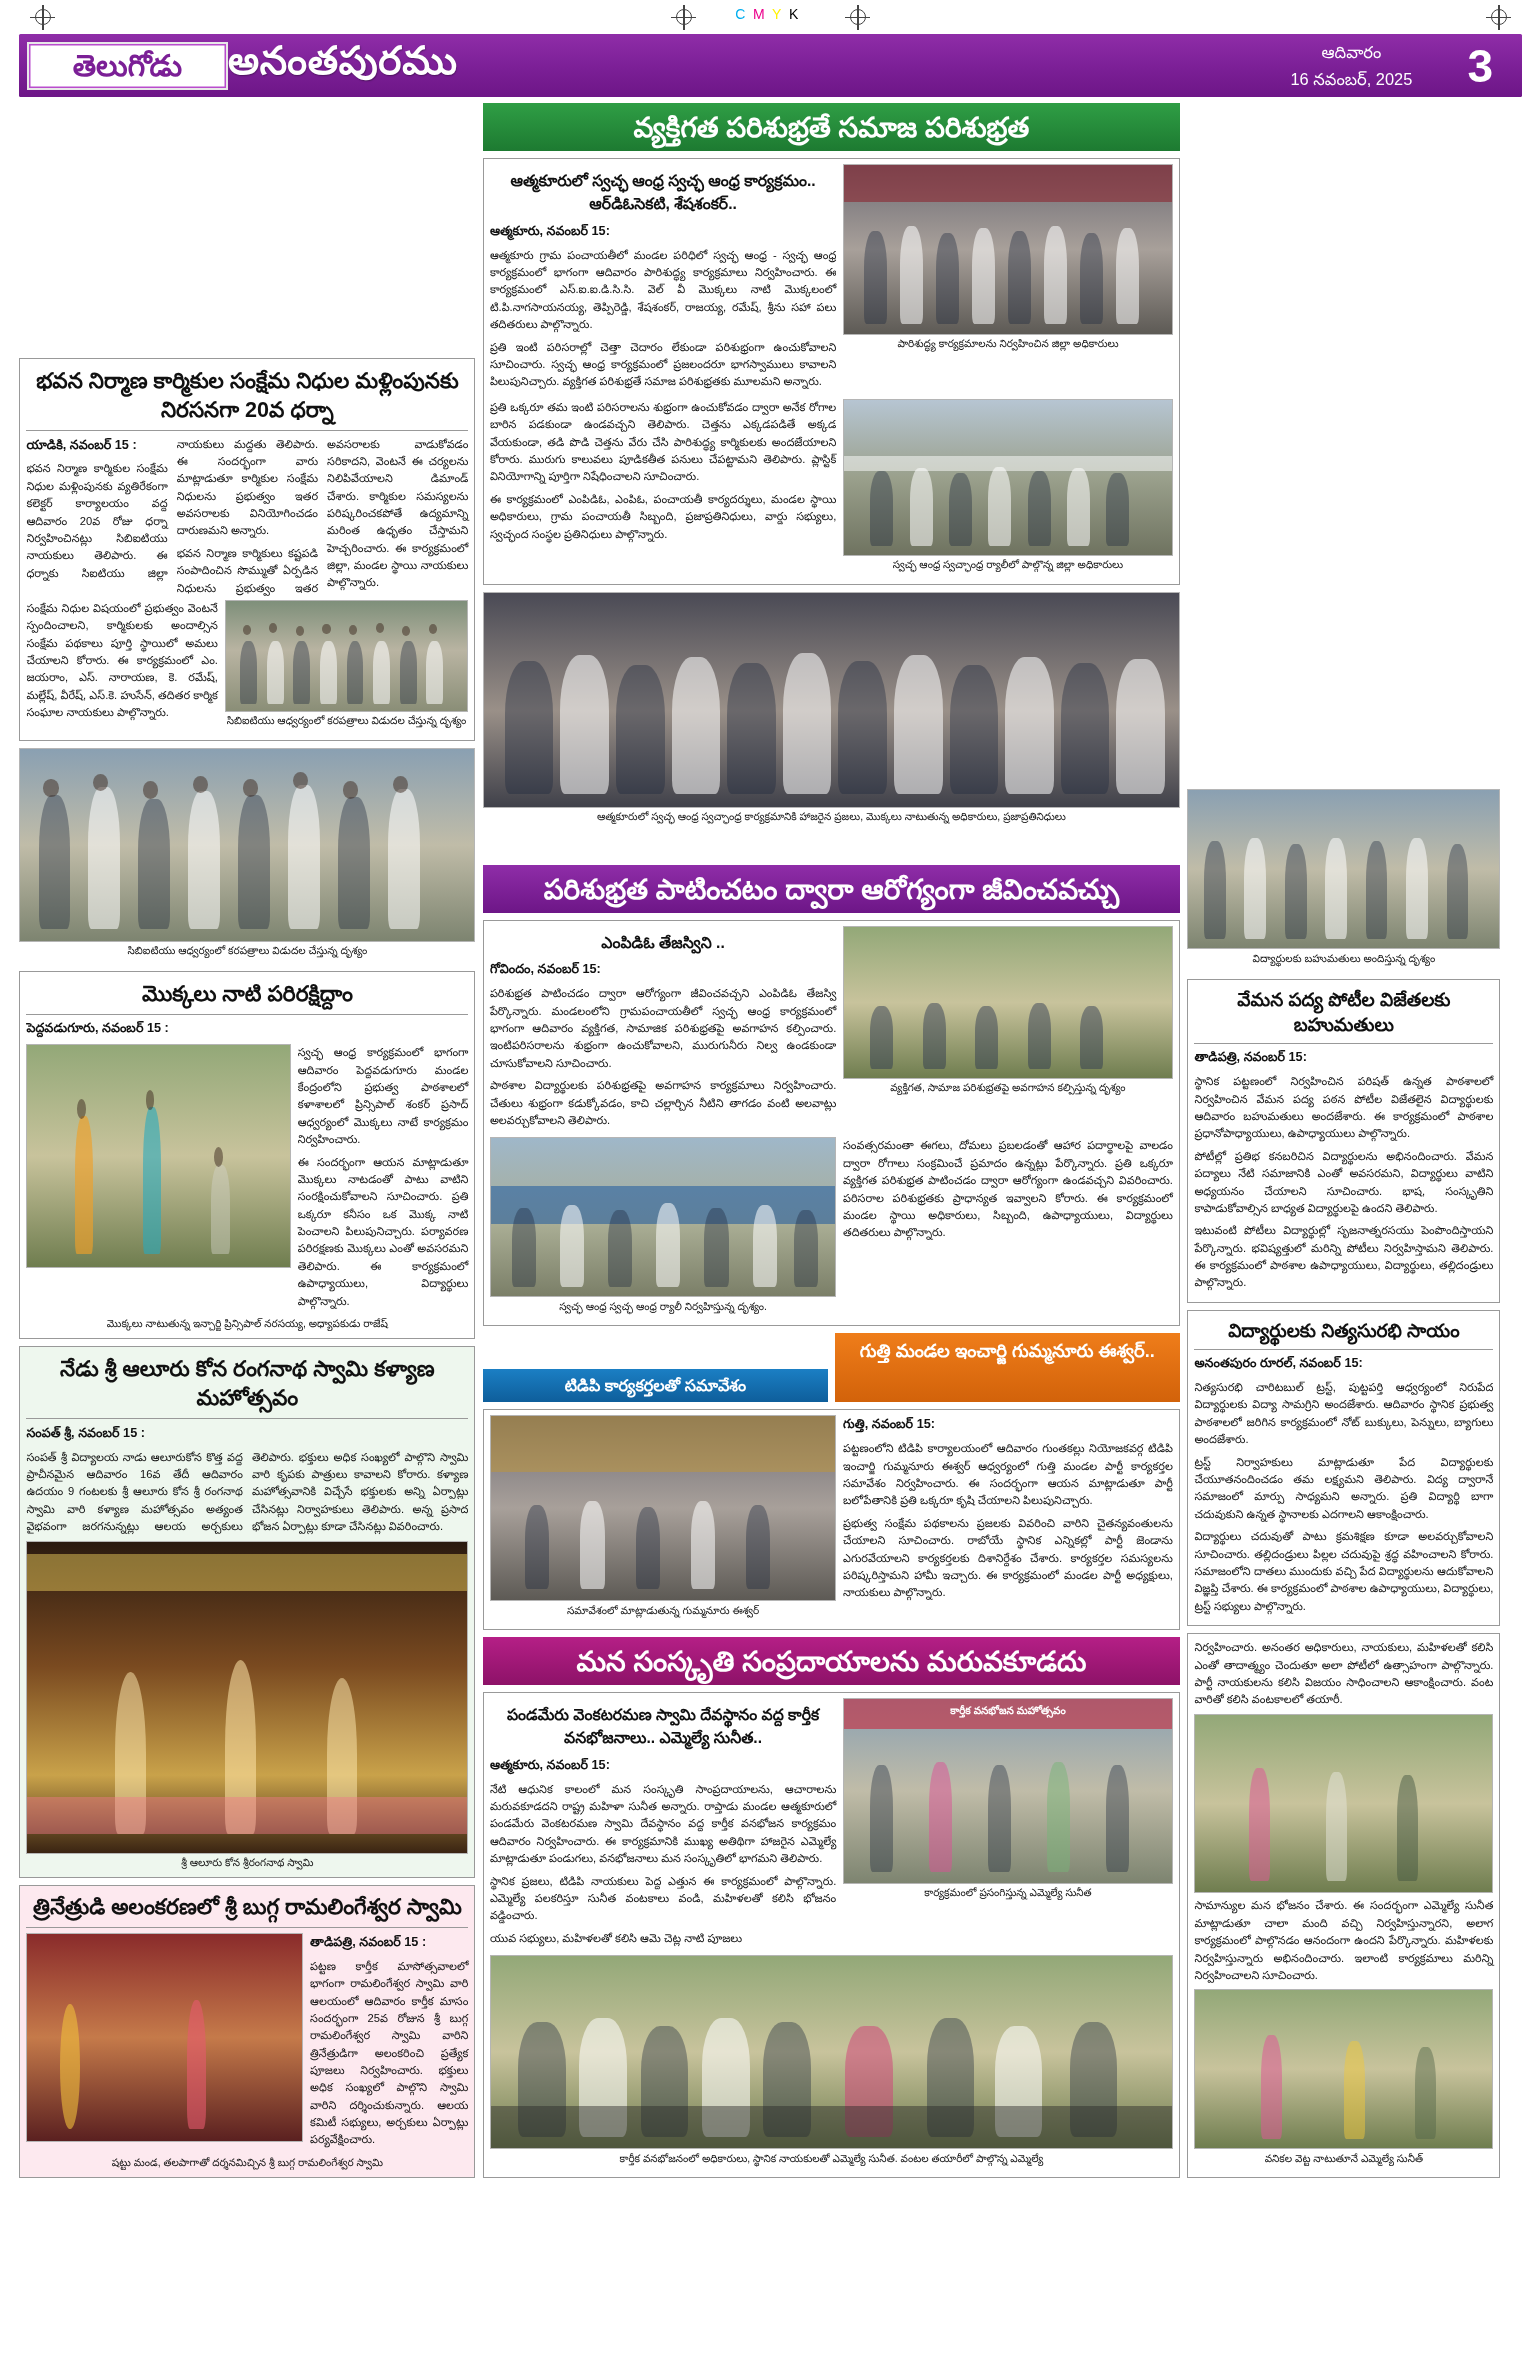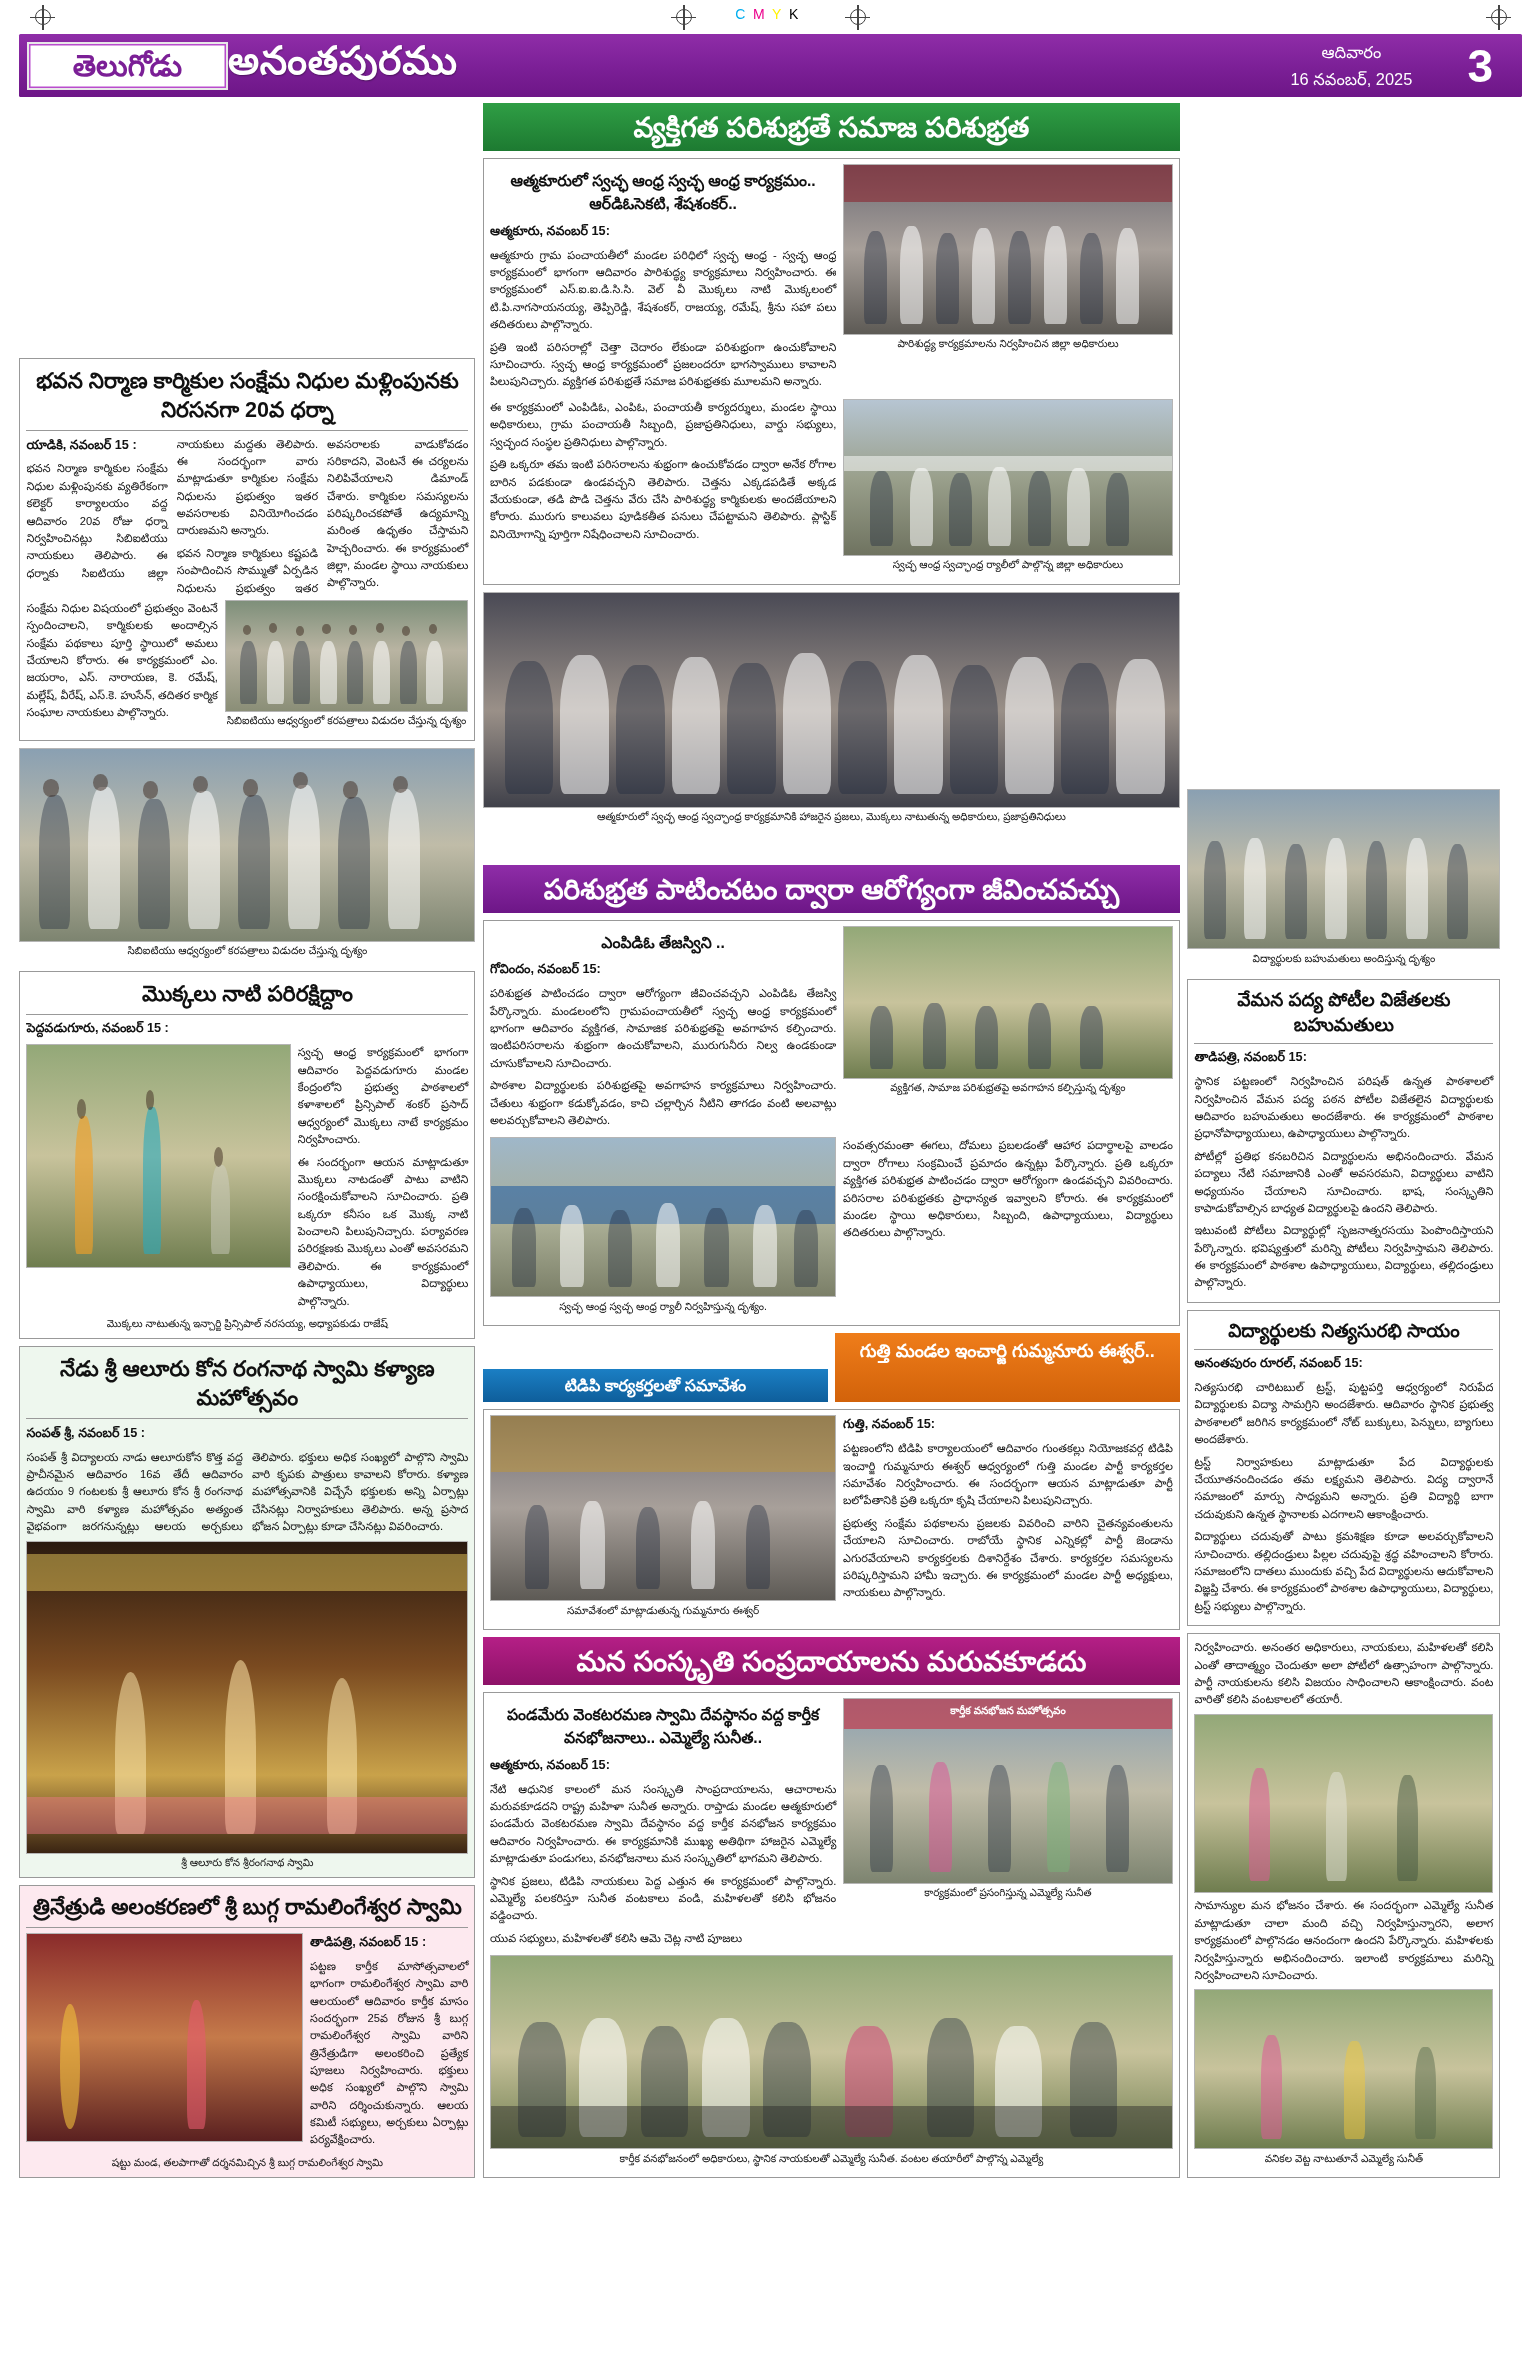--- a/index.html
+++ b/index.html
@@ -368,22 +368,22 @@
                   <i style="left:72%;height:54%"></i>
                   <i style="left:83%;height:57%"></i>
               </div>
             </div>
             <div class="cap">పారిశుద్ధ్య కార్యక్రమాలను నిర్వహించిన జిల్లా అధికారులు</div>
           </div>
         </div>
 
         <div class="split3" style="margin-top:3px;">
           <div>
+            <p class="body">ప్రతి ఒక్కరూ తమ ఇంటి పరిసరాలను శుభ్రంగా ఉంచుకోవడం ద్వారా అనేక రోగాల బారిన పడకుండా ఉండవచ్చని తెలిపారు. చెత్తను ఎక్కడపడితే అక్కడ వేయకుండా, తడి పొడి చెత్తను వేరు చేసి పారిశుద్ధ్య కార్మికులకు అందజేయాలని కోరారు. మురుగు కాలువలు పూడికతీత పనులు చేపట్టామని తెలిపారు. ప్లాస్టిక్ వినియోగాన్ని పూర్తిగా నిషేధించాలని సూచించారు.</p>
             <p class="body">ఈ కార్యక్రమంలో ఎంపిడిఓ, ఎంపిఓ, పంచాయతీ కార్యదర్శులు, మండల స్థాయి అధికారులు, గ్రామ పంచాయతీ సిబ్బంది, ప్రజాప్రతినిధులు, వార్డు సభ్యులు, స్వచ్ఛంద సంస్థల ప్రతినిధులు పాల్గొన్నారు.</p>
-            <p class="body">ప్రతి ఒక్కరూ తమ ఇంటి పరిసరాలను శుభ్రంగా ఉంచుకోవడం ద్వారా అనేక రోగాల బారిన పడకుండా ఉండవచ్చని తెలిపారు. చెత్తను ఎక్కడపడితే అక్కడ వేయకుండా, తడి పొడి చెత్తను వేరు చేసి పారిశుద్ధ్య కార్మికులకు అందజేయాలని కోరారు. మురుగు కాలువలు పూడికతీత పనులు చేపట్టామని తెలిపారు. ప్లాస్టిక్ వినియోగాన్ని పూర్తిగా నిషేధించాలని సూచించారు.</p>
           </div>
           <div class="figure">
             <div class="photo ph-street" style="height:157px;">
               <div class="ph-figs">
                 <i style="left:8%;height:48%"></i>
                   <i style="left:20%;height:50%"></i>
                   <i style="left:32%;height:47%"></i>
                   <i style="left:44%;height:51%"></i>
                   <i style="left:56%;height:48%"></i>
                   <i style="left:68%;height:50%"></i>

